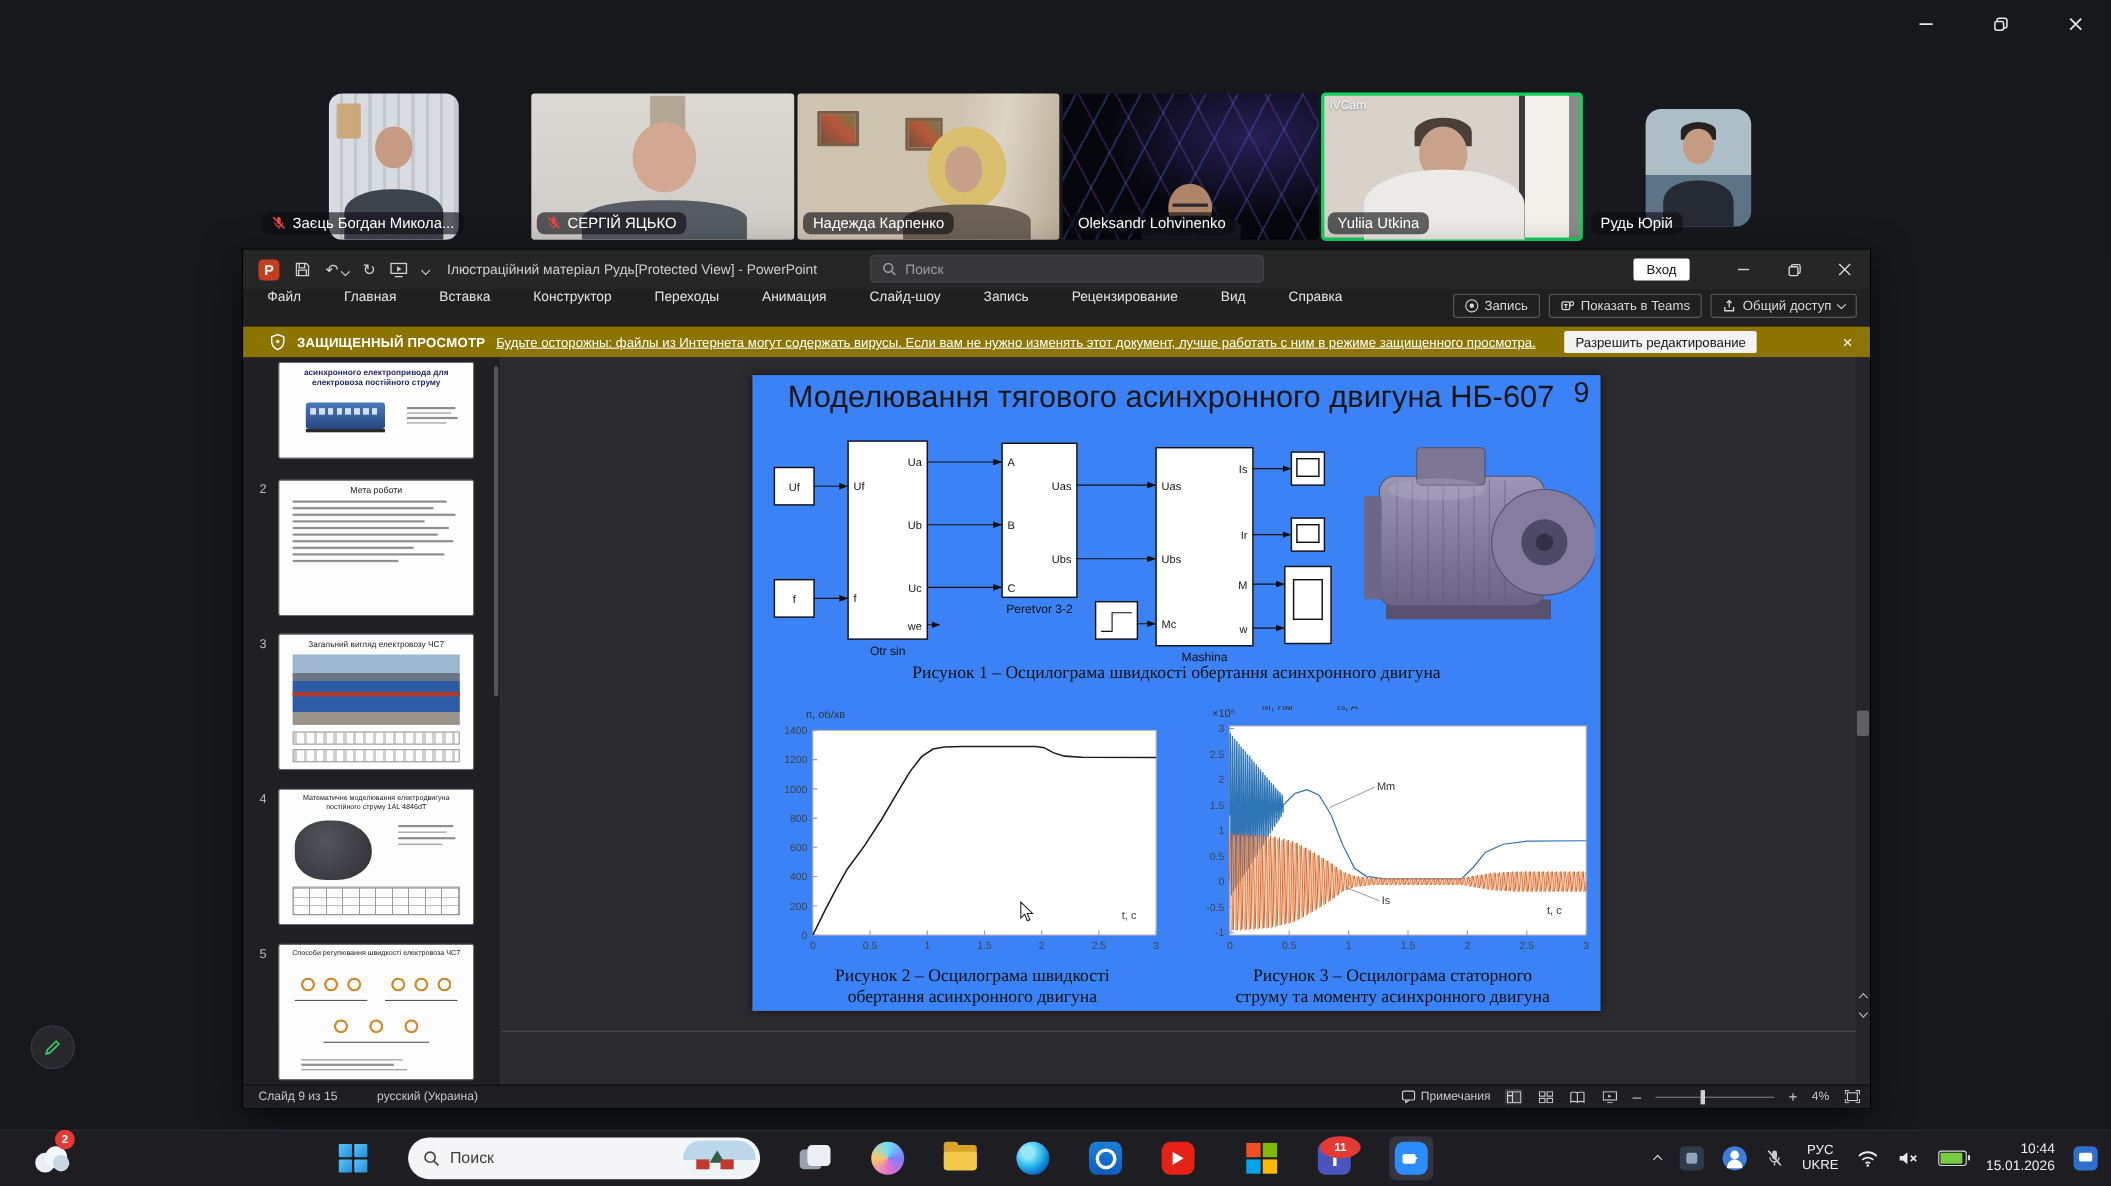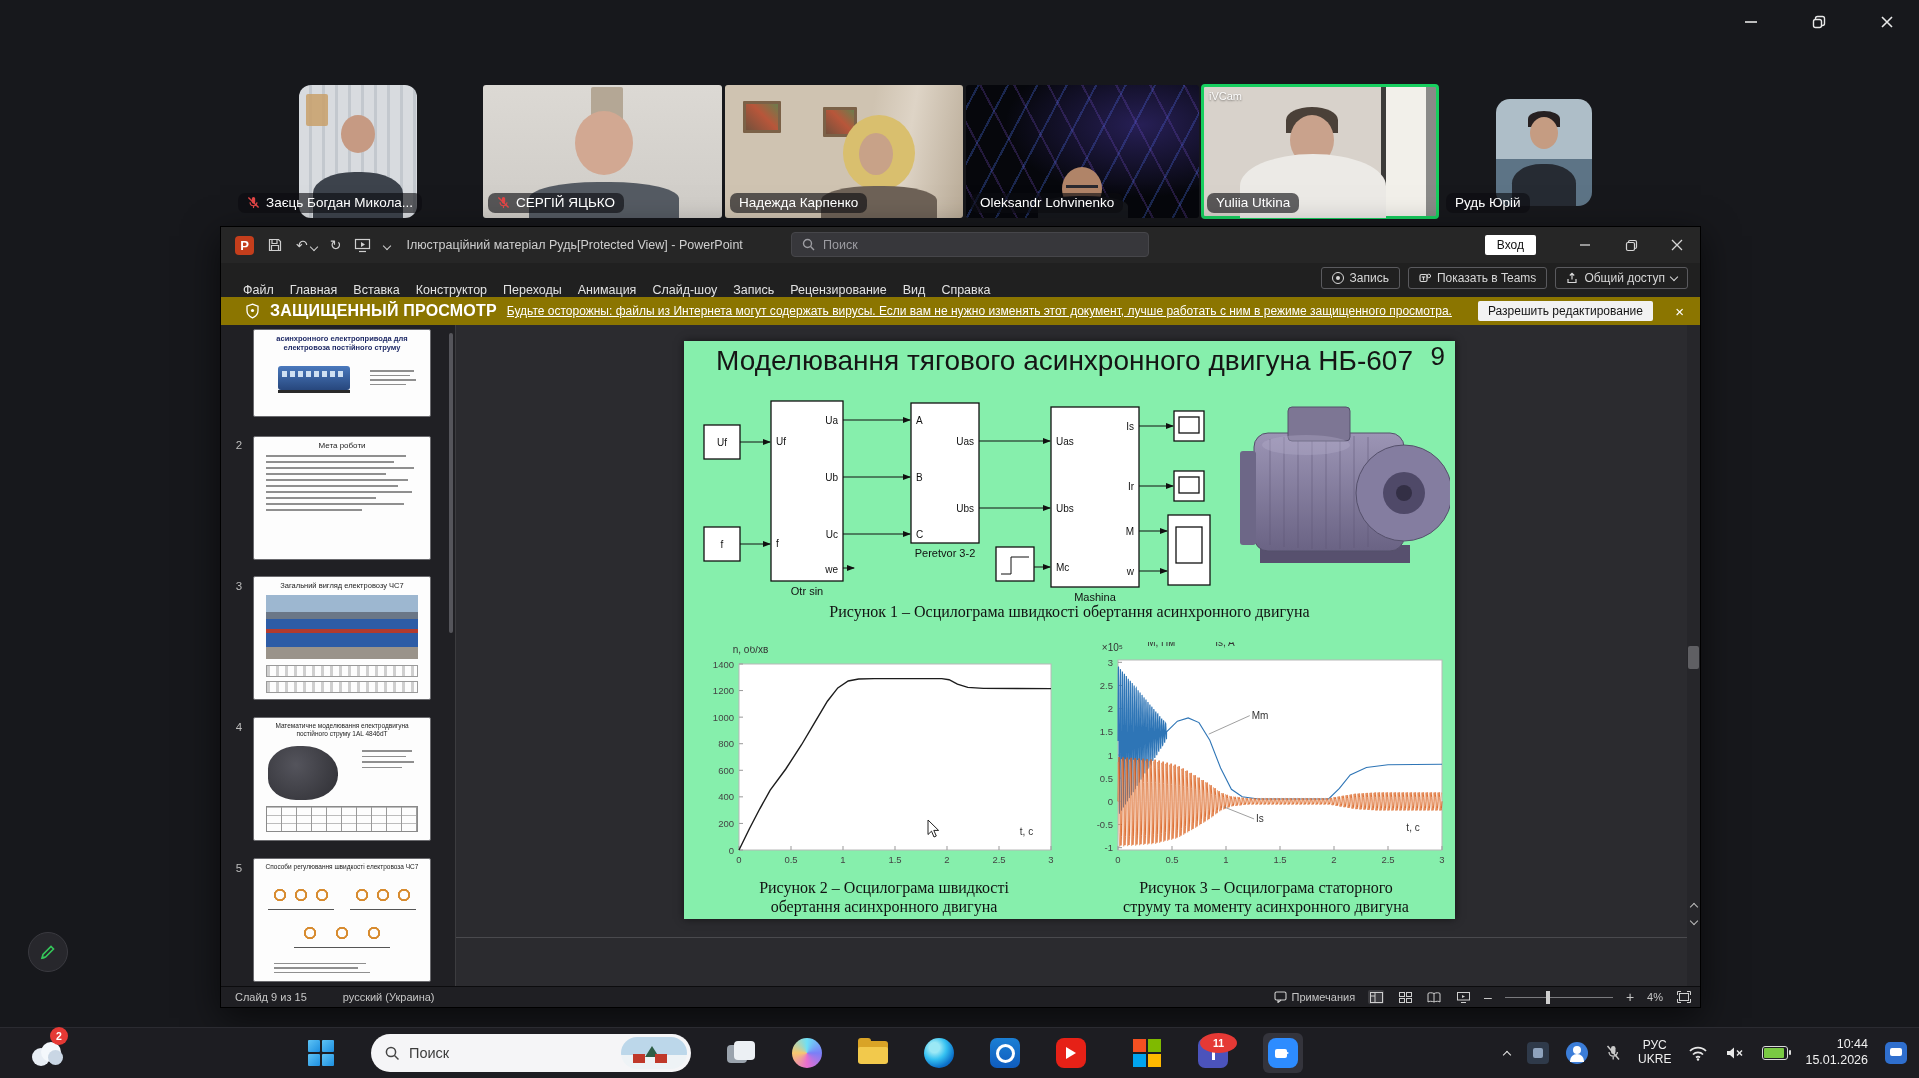--- a/index.html
+++ b/index.html
@@ -75,54 +75,54 @@
   .qat{display:flex;align-items:center;gap:13px;padding-left:14px;color:#d0d0d0;}
   .ppt-logo{width:19px;height:19px;border-radius:4px;background:#c43e1c;color:#fff;font-weight:bold;
        font-size:13px;display:flex;align-items:center;justify-content:center;}
   .tbar-title{margin-left:16px;color:#cfcfcf;white-space:nowrap;}
   .tbar-search{position:absolute;left:570px;top:5px;width:358px;height:25px;background:#37373b;border:1px solid #46464a;
        border-radius:4px;display:flex;align-items:center;gap:8px;padding-left:10px;color:#9d9da2;box-sizing:border-box;}
   .tbar-right{position:absolute;right:0;top:0;height:36px;display:flex;align-items:center;gap:0;}
   .signin{background:#fff;color:#111;border-radius:2px;padding:3px 12px;font-size:12px;margin-right:26px;}
   .winbtn{width:46px;height:36px;display:flex;align-items:center;justify-content:center;color:#d6d6d6;}
 
-  .menubar{position:absolute;left:0;top:36px;right:0;height:34px;background:#202020;display:flex;align-items:flex-end;
-       gap:16px;padding-left:22px;color:#e3e3e3;}
+  .menubar{position:absolute;left:0;top:36px;right:0;height:34px;background:#202020;display:flex;align-items:flex-start;
+       gap:39px;padding-left:22px;color:#e3e3e3;}
   .menubar .tab{white-space:nowrap;}
   .mb-actions{position:absolute;right:12px;top:40px;display:flex;gap:8px;}
   .mb-btn{border:1px solid #5a5a5e;border-radius:3px;padding:3px 10px;color:#d8d8d8;display:flex;gap:6px;
        align-items:center;font-size:12px;white-space:nowrap;}
   .recdot{width:10px;height:10px;border:1.5px solid #d8d8d8;border-radius:50%;display:inline-flex;align-items:center;justify-content:center;}
   .recdot i{width:4px;height:4px;border-radius:50%;background:#d8d8d8;}
   .chev{display:inline-block;width:5px;height:5px;border-right:1.4px solid currentColor;border-bottom:1.4px solid currentColor;
        transform:rotate(45deg);margin-top:-3px;}
 
   .banner{position:absolute;left:0;top:70px;right:0;height:28px;background:#8b7500;display:flex;align-items:center;
        gap:10px;padding-left:24px;color:#fff;}
-  .banner .blabel{font-weight:bold;font-size:16px;letter-spacing:.2px;white-space:nowrap;}
+  .banner .blabel{font-weight:bold;font-size:12px;letter-spacing:.2px;white-space:nowrap;}
   .banner .bmsg{font-size:12px;text-decoration:underline;white-space:nowrap;}
   .banner .bbtn{background:#f2f2f2;color:#151515;border-radius:2px;padding:3px 10px;font-size:12px;margin-left:16px;white-space:nowrap;}
   .banner .bclose{position:absolute;right:16px;color:#fff;font-size:15px;}
 
   .ppt-body{position:absolute;left:0;top:98px;right:0;height:664px;background:#2b2b2f;}
   .thumbs{position:absolute;left:0;top:0;width:235px;height:664px;background:#202024;border-right:1px solid #3c3c3f;box-sizing:border-box;}
   .tnum{position:absolute;left:10px;width:16px;color:#bdbdbd;font-size:11.5px;text-align:center;}
   .thumb{position:absolute;left:32px;width:176px;background:#fdfdfd;border:1px solid #6a6a6e;border-radius:2px;
        overflow:hidden;color:#222;}
   .thumb .tt{font-size:7.5px;text-align:center;padding:4px 6px 0;line-height:1.25;}
   .bar{background:#8f8f8f;height:2px;margin:4px 12px 0;}
   .tscroll{position:absolute;right:2px;top:8px;width:4px;height:300px;background:#55555b;border-radius:2px;}
 
   .marea{position:absolute;left:235px;top:0;right:0;height:664px;background:#2b2b2f;}
   .splitline{position:absolute;left:0;right:13px;top:612px;height:1px;background:#4a4a4e;}
   .vscroll{position:absolute;right:0;top:0;width:13px;height:664px;background:#26262a;}
   .vthumb{position:absolute;right:1px;top:321px;width:11px;height:23px;background:#5f5f63;border-radius:2px;}
   .snav{position:absolute;right:0;width:13px;height:16px;color:#bdbdbd;display:flex;align-items:center;justify-content:center;}
 
-  .canvas{position:absolute;left:228px;top:16px;width:771px;height:578px;background:#86efac;color:#111;
+  .canvas{position:absolute;left:228px;top:16px;width:771px;height:578px;background:#3b82f6;color:#111;
        box-shadow:0 0 8px rgba(0,0,0,.55);}
   .stitle{position:absolute;left:30px;right:40px;top:4px;text-align:center;font-size:28px;color:#151515;}
   .pagenum{position:absolute;right:10px;top:0;font-size:26px;color:#151515;}
   .cap{position:absolute;text-align:center;font-family:"Liberation Serif",serif;font-size:16px;color:#111;}
   .dg line,.dg polyline,.dg rect{stroke:#111;fill:none;}
   .dg rect{fill:#fff;stroke-width:1.3px;}
   .dg text{font-family:"Liberation Sans",sans-serif;font-size:10px;fill:#111;}
   .dg .bname{font-size:11px;}
   .tick{font-family:"Liberation Sans",sans-serif;font-size:9.5px;fill:#444;}
   .clabel{font-family:"Liberation Sans",sans-serif;font-size:10px;fill:#333;}

